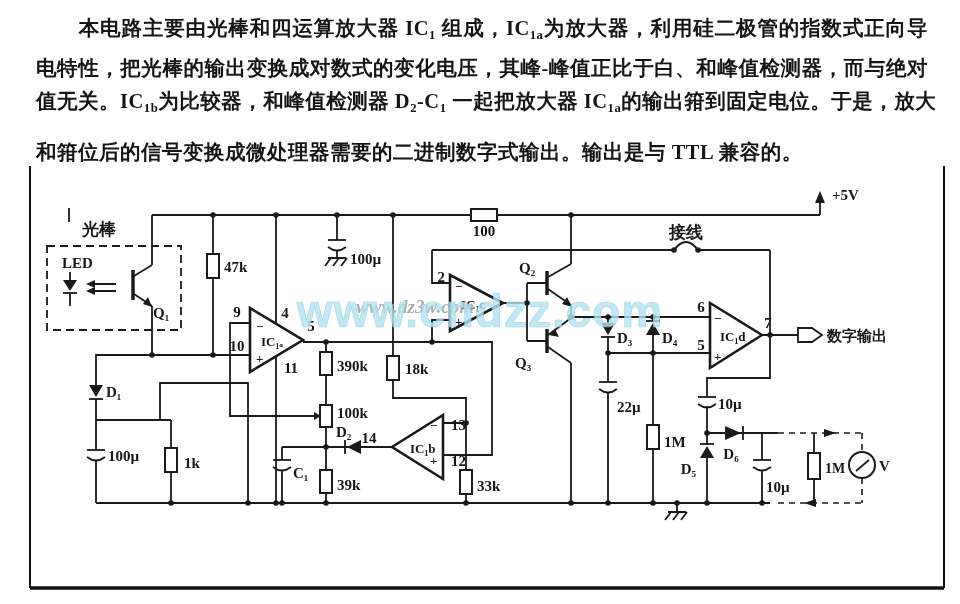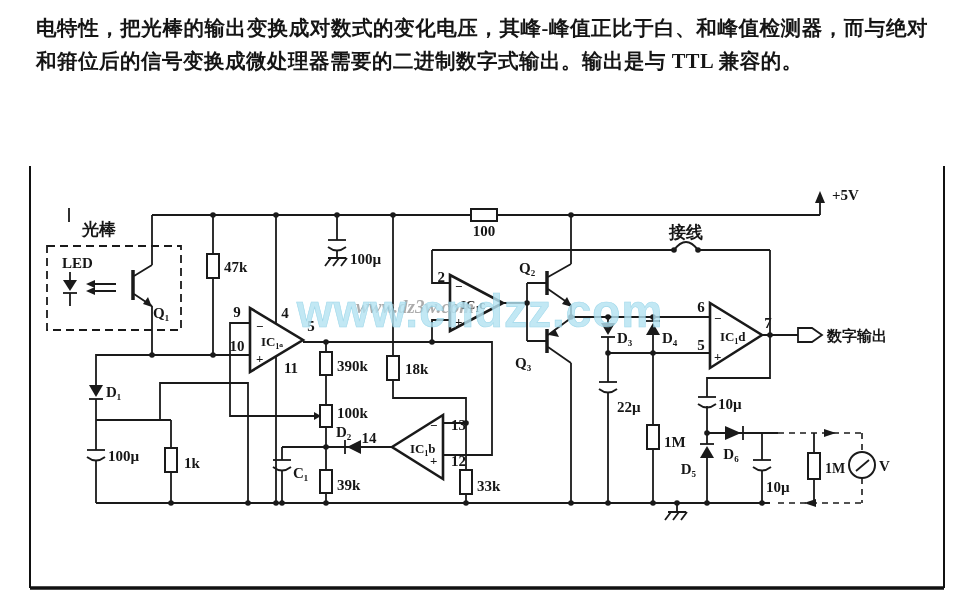--- a/index.html
+++ b/index.html
@@ -1,21 +1,21 @@
 <!DOCTYPE html>
 <html><head>
 <meta charset="utf-8">
 <style>
   html,body{margin:0;padding:0;}
   body{width:960px;height:604px;background:#ffffff;position:relative;overflow:hidden;
        font-family:"Liberation Serif",serif;}
   .para{position:absolute;left:36px;top:12px;width:892px;color:#151515;
         font-weight:bold;font-size:20.5px;line-height:33px;letter-spacing:.5px;}
   .pline{text-align:justify;text-align-last:justify;white-space:nowrap;}
-  .pline.last{text-align-last:left;}
+  .pline.last{text-align-last:left;margin-top:12px;}
   .sub{font-size:.62em;vertical-align:-.28em;}
   svg{position:absolute;left:0;top:160px;}
   svg text{font-family:"Liberation Serif",serif;font-weight:bold;fill:#161616;}
   .lbl{font-size:15px;}
   .lbl13{font-size:13px;}
   .lbl14{font-size:14px;}
   .cn{font-size:17px;}
   .cn15{font-size:15px;}
   .wm-big{font-size:46px;fill:#b5e3f2;stroke:#8ed1e6;stroke-width:.6;opacity:.82;
           font-family:"Liberation Sans",sans-serif;letter-spacing:1px;}
@@ -28,21 +28,23 @@
   .res{stroke:#1a1a1a;stroke-width:2;fill:#ffffff;}
   .bar{stroke:#1a1a1a;stroke-width:3.5;fill:none;}
   .dio{fill:#1a1a1a;stroke:none;}
   .dot{fill:#1a1a1a;}
   .bord{stroke:#111;fill:none;}
 </style>
 </head>
 <body>
 
 <div class="para">
+  <div class="pline"><span>　　本电路主要由光棒和四运算放大器 IC</span><span class="sub">1</span><span> 组成，IC</span><span class="sub">1a</span><span>为放大器，利用硅二极管的指数式正向导</span></div>
   <div class="pline"><span>电特性，把光棒的输出变换成对数式的变化电压，其峰-峰值正比于白、和峰值检测器，而与绝对</span></div>
+  <div class="pline"><span>值无关。IC</span><span class="sub">1b</span><span>为比较器，和峰值检测器 D</span><span class="sub">2</span><span>-C</span><span class="sub">1</span><span> 一起把放大器 IC</span><span class="sub">1a</span><span>的输出箝到固定电位。于是，放大</span></div>
   <div class="pline last"><span>和箝位后的信号变换成微处理器需要的二进制数字式输出。输出是与 TTL 兼容的。</span></div>
 </div>
 
 <svg width="960" height="444" viewBox="0 0 960 444">
 
   <g>
     <path class="bord" stroke-width="2" d="M30,6 V428 M944,6 V428"></path>
     <path class="bord" stroke-width="3.5" d="M30,428 H944"></path>
   </g>
 

